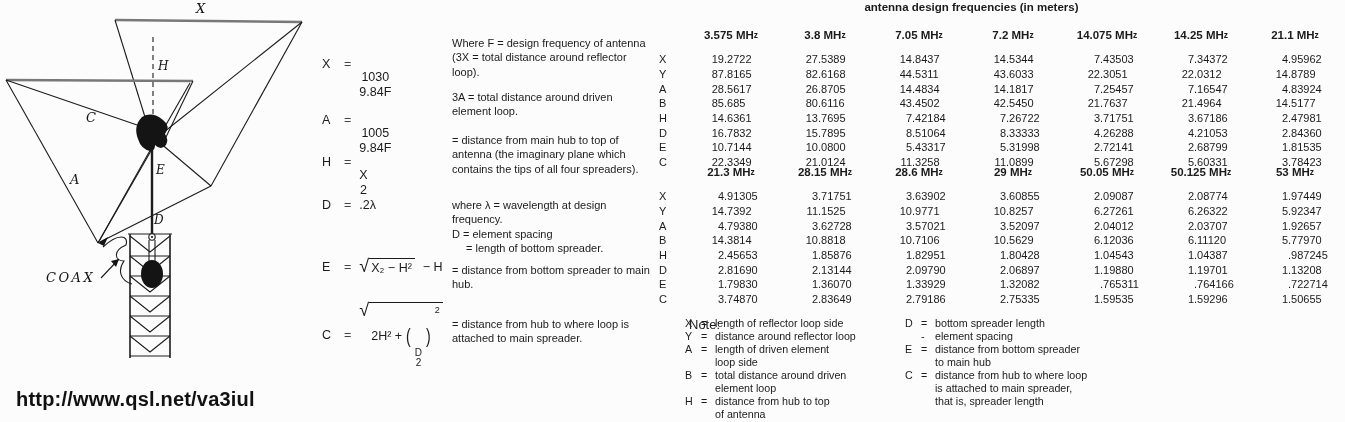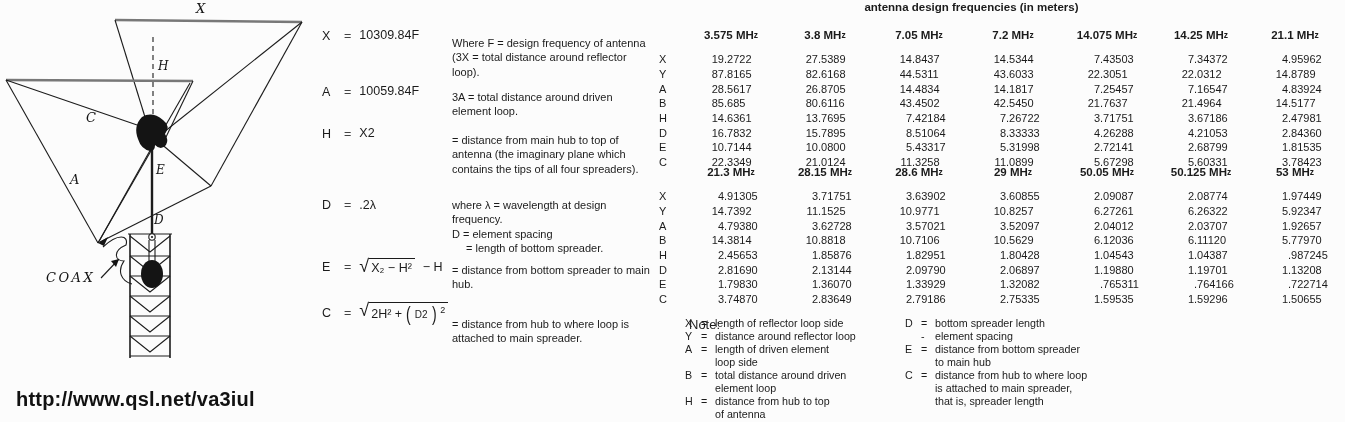--- a/index.html
+++ b/index.html
@@ -7,21 +7,21 @@
         font-family:"Liberation Sans",sans-serif;color:#1b1b1b;overflow:hidden;}
 
   
   .diagram{position:absolute;left:0;top:0;}
   .url{position:absolute;left:16px;top:388px;font-size:20px;font-weight:bold;color:#111;letter-spacing:.2px;}
 
   
   .formula{position:absolute;left:322px;display:flex;align-items:center;gap:8px;font-size:12.5px;}
   .fsym{width:14px;display:inline-block;}
   .feq{color:#444;}
-  .fstack{display:inline-flex;flex-direction:row;align-items:center;line-height:15px;}
+  .fstack{display:inline-flex;flex-direction:column;align-items:center;line-height:15px;margin-top:42px;}
   .fstack.mini{font-size:10px;line-height:10px;transform:translateY(1px);}
   .radical{display:inline-flex;align-items:flex-start;}
   .radsign{font-size:18px;line-height:16px;font-weight:400;}
   .radbody{border-top:1.3px solid #1b1b1b;padding:2px 3px 0 2px;display:inline-flex;align-items:center;gap:3px;}
   .paren{font-size:20px;font-weight:300;line-height:18px;transform:scaleX(.7);}
   .fsup{font-size:9px;vertical-align:super;align-self:flex-start;}
   #f-x{top:28px;} #f-a{top:84px;} #f-h{top:126px;} #f-d{top:198px;} #f-e{top:258px;} #f-c{top:302px;}
 
   
   .exp{position:absolute;left:452px;width:200px;font-size:11px;line-height:14.3px;}

